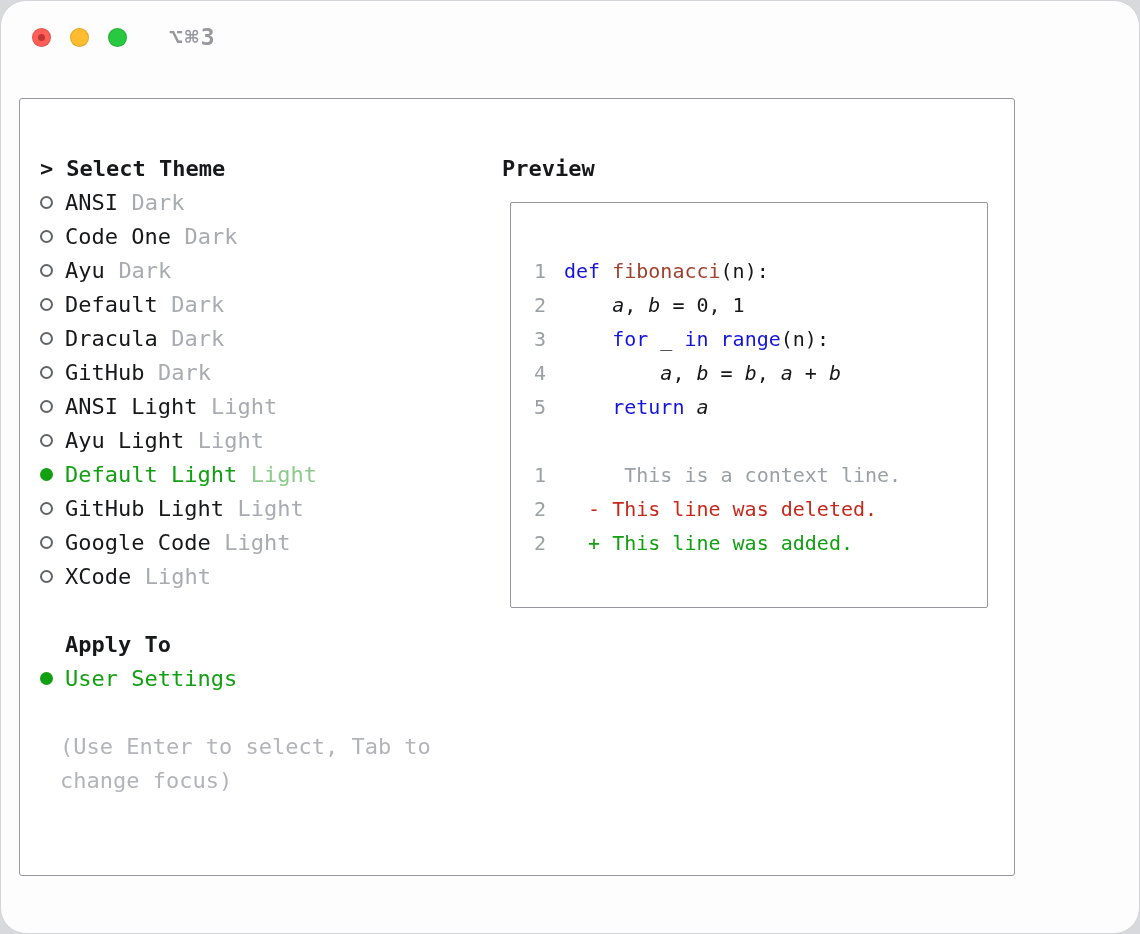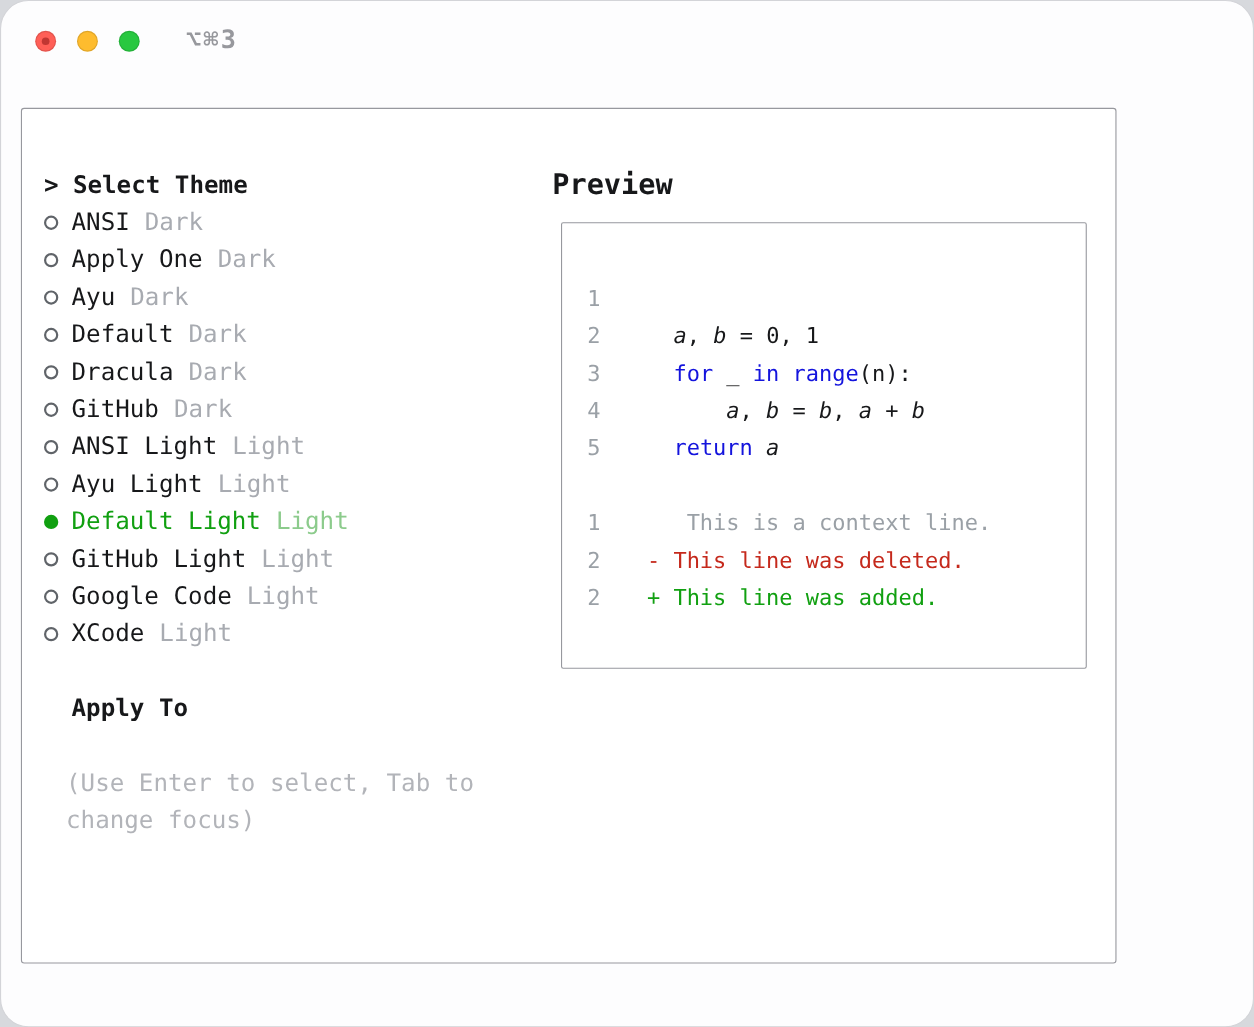--- a/index.html
+++ b/index.html
@@ -33,21 +33,21 @@
   .radio{width:13px; height:13px; border-radius:50%; border:2px solid #606469;
       margin-right:12px; flex:none; background:transparent;}
   .radio.on{background:var(--green); border-color:var(--green);}
   .row.sel .label{color:var(--green);}
   .row.sel .variant{color:var(--green-muted);}
   .variant{color:var(--variant); margin-left:0.62em;text-align:right;}
   .spacer{height:34px;}
   .apply-title{font-weight:700; padding-left:25px;}
   .hint{color:var(--hint);margin-left:20px;}
   .preview-title{position:absolute; left:482px; top:52px; height:34px; display:flex;
-      align-items:center; font-size:26px; font-weight:700;}
+      align-items:center; font-size:22px; font-weight:700;}
   .preview-box{
     position:absolute; left:490px; top:103px; width:478px; height:406px;
     border:1px solid var(--border); border-radius:2px; background:#fff;
     padding:51px 0 0 22px; overflow:hidden;
   }
   .crow{height:34px; display:flex; align-items:center; font-size:20px; white-space:pre;}
   .ln{display:inline-block; width:13px; text-align:right; color:var(--gray);
       margin-right:18px; flex:none;}
   .ctext{white-space:pre;}
   .kw{color:var(--blue);}
@@ -72,51 +72,52 @@
   </div>
 
   <div class="panel">
     <div class="leftcol">
       <div class="row header">
         <span class="prompt">&gt;</span><span>Select Theme</span>
       </div>
 
       <div>
           <div class="row theme-item"><span class="radio"></span><span class="label">ANSI</span><span class="variant">Dark</span></div>
-          <div class="row theme-item"><span class="radio"></span><span class="label">Apply One</span><span class="variant">Dark</span></div>
+          <div class="row theme-item"><span class="radio"></span><span class="label">Code One</span><span class="variant">Dark</span></div>
           <div class="row theme-item"><span class="radio"></span><span class="label">Ayu</span><span class="variant">Dark</span></div>
           <div class="row theme-item"><span class="radio"></span><span class="label">Default</span><span class="variant">Dark</span></div>
           <div class="row theme-item"><span class="radio"></span><span class="label">Dracula</span><span class="variant">Dark</span></div>
           <div class="row theme-item"><span class="radio"></span><span class="label">GitHub</span><span class="variant">Dark</span></div>
           <div class="row theme-item"><span class="radio"></span><span class="label">ANSI Light</span><span class="variant">Light</span></div>
           <div class="row theme-item"><span class="radio"></span><span class="label">Ayu Light</span><span class="variant">Light</span></div>
           <div class="row theme-item sel"><span class="radio on"></span><span class="label">Default Light</span><span class="variant">Light</span></div>
           <div class="row theme-item"><span class="radio"></span><span class="label">GitHub Light</span><span class="variant">Light</span></div>
           <div class="row theme-item"><span class="radio"></span><span class="label">Google Code</span><span class="variant">Light</span></div>
           <div class="row theme-item"><span class="radio"></span><span class="label">XCode</span><span class="variant">Light</span></div>
         </div>
 
       <div class="spacer"></div>
 
       <div class="row apply-title">Apply To</div>
 
       <div>
+          <div class="row apply-option sel"><span class="radio on"></span><span class="label">User Settings</span></div>
         </div>
 
       <div class="spacer"></div>
 
       <div class="row hint">(Use Enter to select, Tab to</div>
       <div class="row hint">change focus)</div>
     </div>
 
     <div class="preview-title">Preview</div>
 
     <div class="preview-box">
       <div>
-          <div class="crow"><span class="ln">1</span></div>
+          <div class="crow"><span class="ln">1</span><span class="ctext"><span class="kw">def</span><span class="pl"> </span><span class="fn">fibonacci</span><span class="pl">(n):</span></span></div>
           <div class="crow"><span class="ln">2</span><span class="ctext"><span class="pl">    </span><span class="it">a</span><span class="pl">, </span><span class="it">b</span><span class="pl"> = 0, 1</span></span></div>
           <div class="crow"><span class="ln">3</span><span class="ctext"><span class="pl">    </span><span class="kw">for</span><span class="pl"> _ </span><span class="kw">in</span><span class="pl"> </span><span class="kw">range</span><span class="pl">(n):</span></span></div>
           <div class="crow"><span class="ln">4</span><span class="ctext"><span class="pl">        </span><span class="it">a</span><span class="pl">, </span><span class="it">b</span><span class="pl"> = </span><span class="it">b</span><span class="pl">, </span><span class="it">a</span><span class="pl"> + </span><span class="it">b</span></span></div>
           <div class="crow"><span class="ln">5</span><span class="ctext"><span class="pl">    </span><span class="kw">return</span><span class="pl"> </span><span class="it">a</span></span></div>
         </div>
       <div class="diff-block">
           <div class="crow"><span class="ln">1</span><span class="ctext context">     This is a context line.</span></div>
           <div class="crow"><span class="ln">2</span><span class="ctext deleted">  - This line was deleted.</span></div>
           <div class="crow"><span class="ln">2</span><span class="ctext added">  + This line was added.</span></div>
         </div>

